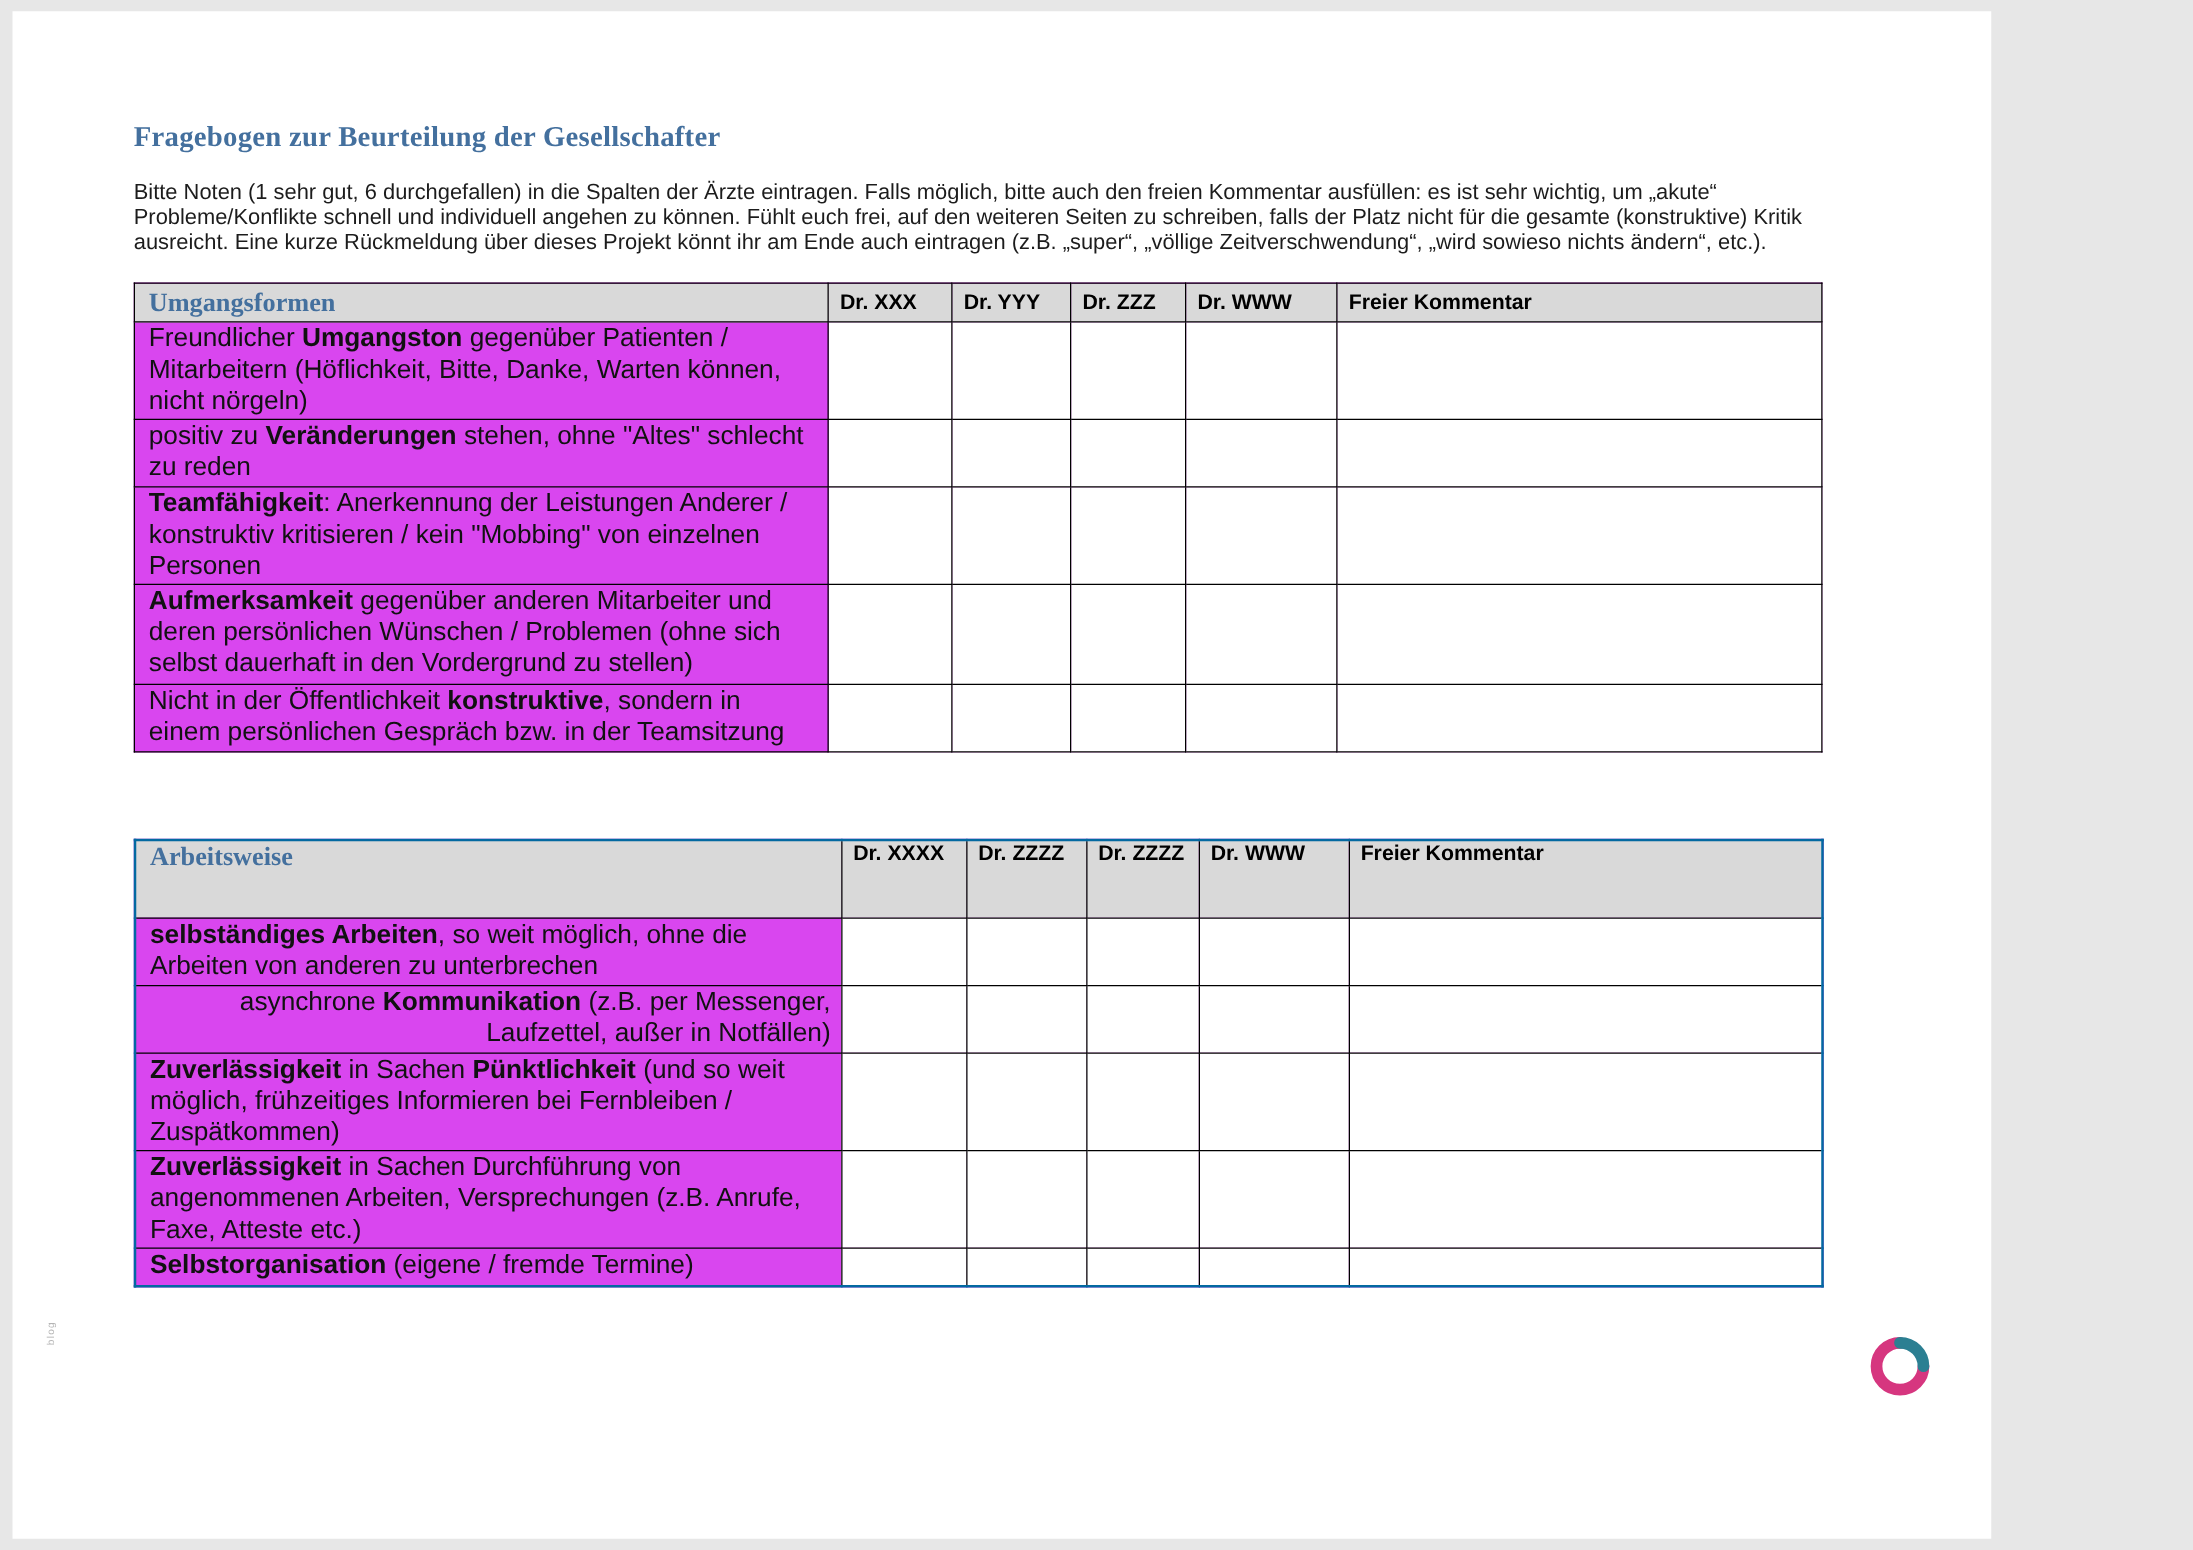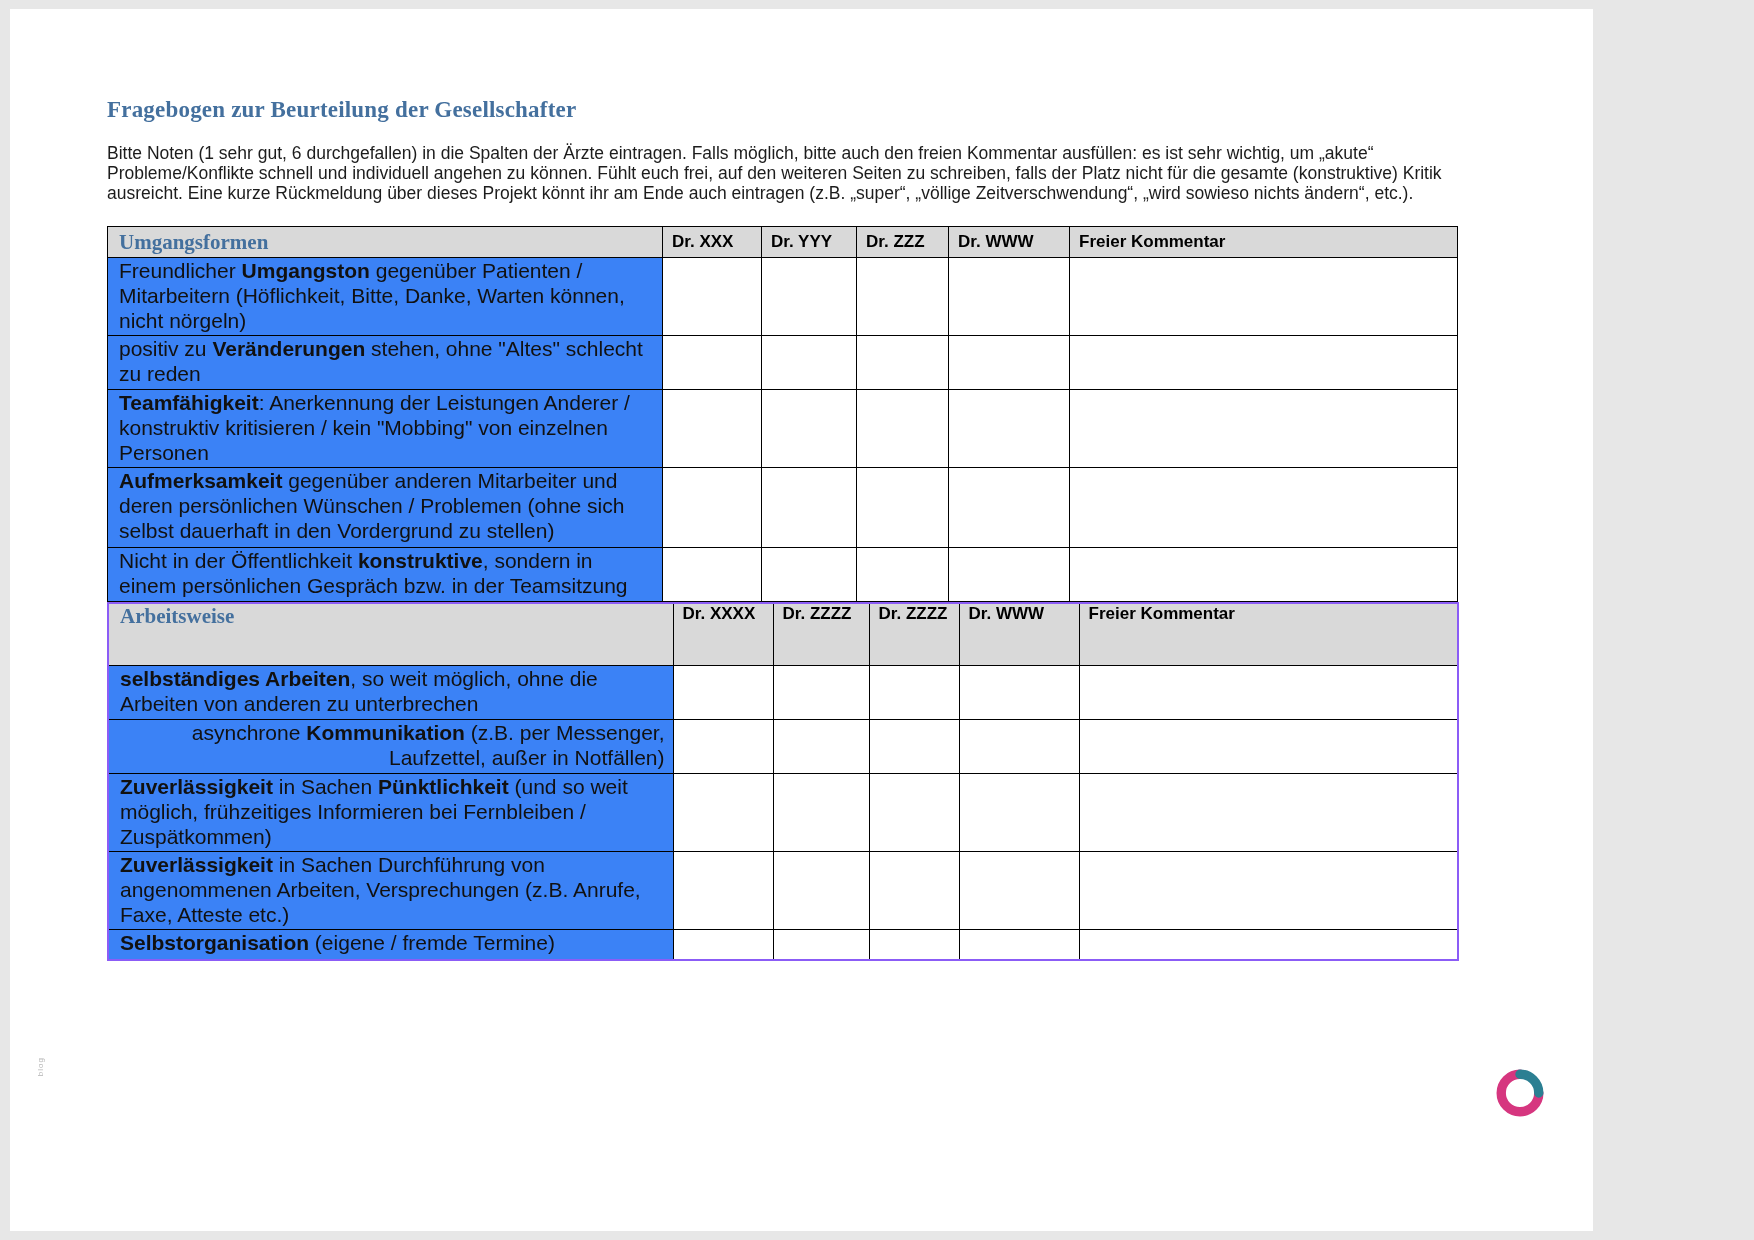--- a/index.html
+++ b/index.html
@@ -30,21 +30,21 @@
   p.intro {
     margin:20px 0 0 0;
     font-size:17.5px;
     line-height:20px;
     color:#1c1c1c;
   }
   table.q-table {
     border-collapse:collapse;
     table-layout:fixed;
     width:1350px;
-    background:#3b82f6;
+    background:#d946ef;
   }
   .q-table td, .q-table th { border:1px solid #000; }
   .q-table thead th {
     background:var(--header-bg,#d9d9d9);
     text-align:left;
     font-weight:bold;
     color:#000;
   }
   .q-table .table-title {
     font-family:"Liberation Serif", serif;
@@ -57,21 +57,21 @@
     padding:0 0 0 9px;
   }
   .q-table .row-label {
     font-size:21px;
     line-height:25px;
     padding:0 8px 2px 11px;
     vertical-align:top;
     color:#111;
   }
   .q-table.t0 { margin-top:23px; }
-  .q-table.t1 { border:2px solid #8b5cf6; }
+  .q-table.t1 { margin-top:69px; border:2px solid #0369a1; }
   .t0 thead tr { height:31px; }
   .t1 thead tr { height:62px; }
   .t1 thead th { vertical-align:top; padding-top:6px; }
   .grade-cell { background:#fff; }
   .watermark {
     position:absolute; left:26px; top:1048px;
     writing-mode:vertical-rl;
     transform:rotate(180deg);
     font-size:8px;
     color:#a2a2a2;

